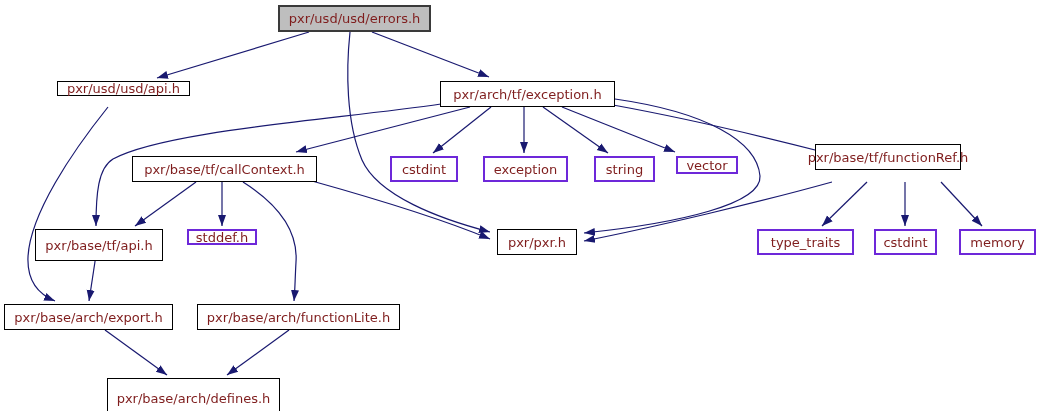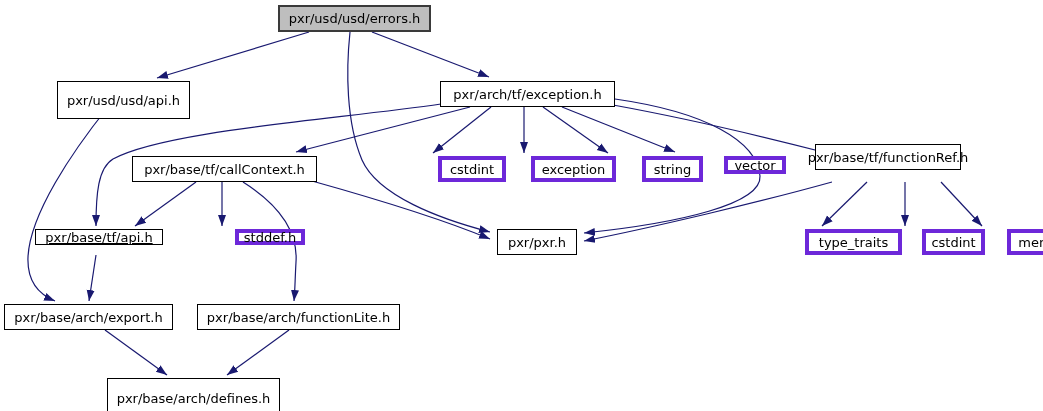--- a/index.html
+++ b/index.html
@@ -18,33 +18,32 @@
   }
   .node {
     position: absolute;
     display: flex;
     align-items: center;
     justify-content: center;
     box-sizing: border-box;
     font-size: 13px;
     line-height: 1;
     white-space: nowrap;
-    color: #000000;
+    color: #7f1d1d;
     background: #ffffff;
   }
   .node.main {
     background: #bebebe;
     border: 2px solid #3a3a3a;
   }
   .node.project {
     border: 1px solid #000000;
   }
   .node.system {
-    border: 4px solid #6d28d9;
-    margin-left: 48px;
+    border: 2px solid #6d28d9;
   }
 </style>
 </head>
 <body>
 
 <div id="canvas">
   <svg id="edge-layer" viewBox="0 0 1043 411" xmlns="http://www.w3.org/2000/svg">
     <defs>
       <marker id="arrowhead" viewBox="0 0 12 10" refX="11" refY="5" markerWidth="12" markerHeight="10" markerUnits="userSpaceOnUse" orient="auto">
         <path d="M 0 1 L 11 5 L 0 9 z" fill="#191970"></path>
@@ -73,21 +72,21 @@
         <path d="M 905 182 L 905 226" fill="none" stroke="#191970" stroke-width="1.2" marker-end="url(#arrowhead)"></path>
         <path d="M 941 182 L 982 226" fill="none" stroke="#191970" stroke-width="1.2" marker-end="url(#arrowhead)"></path>
         <path d="M 105 330 L 167 375" fill="none" stroke="#191970" stroke-width="1.2" marker-end="url(#arrowhead)"></path>
         <path d="M 289 330 L 227 375" fill="none" stroke="#191970" stroke-width="1.2" marker-end="url(#arrowhead)"></path>
       </g>
   </svg>
   <div id="node-layer">
       <div class="node main" style="left: 278px; top: 5px; width: 153px; height: 27px;">
         <span>pxr/usd/usd/errors.h</span>
       </div>
-      <div class="node project" style="left: 57px; top: 81px; width: 133px; height: 38px;">
+      <div class="node project" style="left: 57px; top: 81px; width: 133px; height: 15px;">
         <span>pxr/usd/usd/api.h</span>
       </div>
       <div class="node project" style="left: 440px; top: 81px; width: 175px; height: 26px;">
         <span>pxr/arch/tf/exception.h</span>
       </div>
       <div class="node project" style="left: 132px; top: 156px; width: 185px; height: 26px;">
         <span>pxr/base/tf/callContext.h</span>
       </div>
       <div class="node system" style="left: 390px; top: 156px; width: 68px; height: 26px;">
         <span>cstdint</span>
@@ -97,21 +96,21 @@
       </div>
       <div class="node system" style="left: 594px; top: 156px; width: 61px; height: 26px;">
         <span>string</span>
       </div>
       <div class="node system" style="left: 676px; top: 156px; width: 62px; height: 18px;">
         <span>vector</span>
       </div>
       <div class="node project" style="left: 815px; top: 144px; width: 146px; height: 26px;">
         <span>pxr/base/tf/functionRef.h</span>
       </div>
-      <div class="node project" style="left: 35px; top: 229px; width: 128px; height: 16px; text-decoration: underline;">
+      <div class="node project" style="left: 35px; top: 229px; width: 128px; height: 32px;">
         <span>pxr/base/tf/api.h</span>
       </div>
       <div class="node system" style="left: 187px; top: 229px; width: 70px; height: 16px;">
         <span>stddef.h</span>
       </div>
       <div class="node project" style="left: 497px; top: 229px; width: 80px; height: 26px;">
         <span>pxr/pxr.h</span>
       </div>
       <div class="node system" style="left: 757px; top: 229px; width: 97px; height: 26px;">
         <span>type_traits</span>

